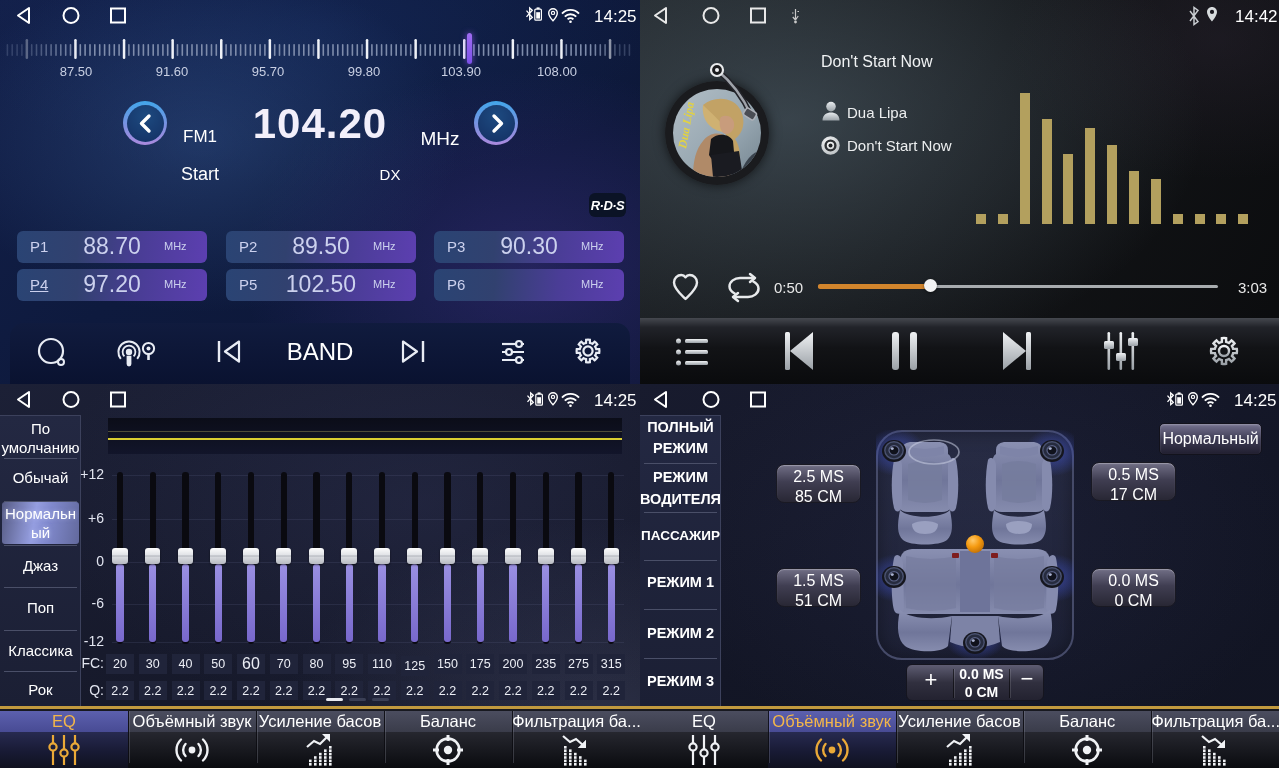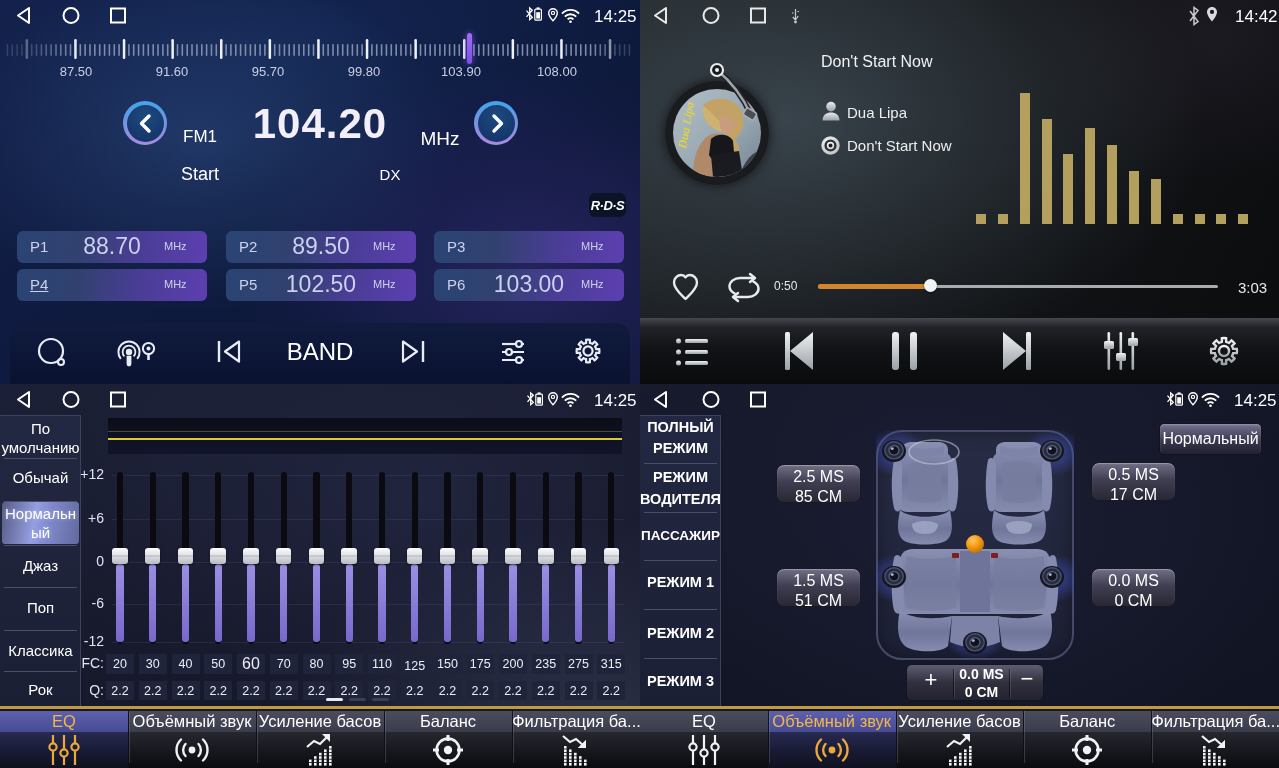--- a/index.html
+++ b/index.html
@@ -234,34 +234,35 @@
       <span class="abs" style="left:0px;top:2px;width:190px;text-align:center;font-size:23px;">88.70</span>
       <span class="abs" style="left:147px;top:9px;font-size:11px;">MHz</span>
     </div>
       <div class="abs" style="left:226px;top:231px;width:190px;height:32px;border-radius:6px;background:linear-gradient(95deg,#2a4474 0%,#31416f 32%,#4a3d96 65%,#5c3fb0 100%);color:#ccd1ee;">
       <span class="abs" style="left:13px;top:7px;font-size:15px;">P2</span>
       <span class="abs" style="left:0px;top:2px;width:190px;text-align:center;font-size:23px;">89.50</span>
       <span class="abs" style="left:147px;top:9px;font-size:11px;">MHz</span>
     </div>
       <div class="abs" style="left:434px;top:231px;width:190px;height:32px;border-radius:6px;background:linear-gradient(95deg,#2a4474 0%,#31416f 32%,#4a3d96 65%,#5c3fb0 100%);color:#ccd1ee;">
       <span class="abs" style="left:13px;top:7px;font-size:15px;">P3</span>
+      <span class="abs" style="left:0px;top:2px;width:190px;text-align:center;font-size:23px;">90.30</span>
       <span class="abs" style="left:147px;top:9px;font-size:11px;">MHz</span>
     </div>
       <div class="abs" style="left:17px;top:269px;width:190px;height:32px;border-radius:6px;background:linear-gradient(95deg,#2a4474 0%,#31416f 32%,#4a3d96 65%,#5c3fb0 100%);color:#ccd1ee;">
       <span class="abs" style="left:13px;top:7px;font-size:15px;text-decoration:underline;">P4</span>
+      <span class="abs" style="left:0px;top:2px;width:190px;text-align:center;font-size:23px;">97.20</span>
       <span class="abs" style="left:147px;top:9px;font-size:11px;">MHz</span>
     </div>
       <div class="abs" style="left:226px;top:269px;width:190px;height:32px;border-radius:6px;background:linear-gradient(95deg,#2a4474 0%,#31416f 32%,#4a3d96 65%,#5c3fb0 100%);color:#ccd1ee;">
       <span class="abs" style="left:13px;top:7px;font-size:15px;">P5</span>
       <span class="abs" style="left:0px;top:2px;width:190px;text-align:center;font-size:23px;">102.50</span>
       <span class="abs" style="left:147px;top:9px;font-size:11px;">MHz</span>
     </div>
       <div class="abs" style="left:434px;top:269px;width:190px;height:32px;border-radius:6px;background:linear-gradient(95deg,#2a4474 0%,#31416f 32%,#4a3d96 65%,#5c3fb0 100%);color:#ccd1ee;">
       <span class="abs" style="left:13px;top:7px;font-size:15px;">P6</span>
-      <span class="abs" style="left:0px;top:2px;width:190px;text-align:center;font-size:23px;">103.00</span>
       <span class="abs" style="left:147px;top:9px;font-size:11px;">MHz</span>
     </div>
     </div>
 
   <div class="abs" style="left:10px;top:323px;width:620px;height:61px;border-radius:14px 14px 0 0;background:linear-gradient(180deg,#101b3e,#0a1230);"></div>
   <svg class="abs" style="left:10px;top:323px" width="620px" height="61" viewBox="0 0 620 61">
     <g stroke="#e8ecf4" fill="none" stroke-width="2.2">
       <circle cx="41" cy="28" r="12"></circle>
       <circle cx="51" cy="39" r="3" fill="none" stroke-width="2"></circle>
 
@@ -401,21 +402,21 @@
 
   <svg class="abs" style="left:31px;top:271px" width="100" height="34" viewBox="0 0 100 34">
     <path d="M14.5 28 C10 23.5 3 18 3 11.5 C3 7 6.4 4 10.3 4 C12.1 4 13.6 4.9 14.5 6.3 C15.4 4.9 16.9 4 18.7 4 C22.6 4 26 7 26 11.5 C26 18 19 23.5 14.5 28 Z" fill="none" stroke="#e8eaec" stroke-width="2.4" stroke-linejoin="round"></path>
     <g transform="translate(56,3)" fill="none" stroke="#e8eaec" stroke-width="2.5">
       <path d="M8.5 20 C4.5 18 2.5 15.5 2.5 12.5 C2.5 7.5 7.5 4 13 4 L27 4"></path>
       <path d="M25.5 7 C29.5 9 31.5 11.5 31.5 14.5 C31.5 19.5 26.5 23 21 23 L7 23"></path>
       <path d="M23 0 L28 4 L23 8" stroke-linecap="round" stroke-linejoin="round"></path>
       <path d="M11 19 L6 23 L11 27" stroke-linecap="round" stroke-linejoin="round"></path>
     </g>
   </svg>
-  <div class="abs" style="left:134px;top:279px;color:#e8e8e8;font-size:12px;">0:50</div>
+  <div class="abs" style="left:134px;top:279px;color:#e8e8e8;font-size:15px;">0:50</div>
   <div class="abs" style="left:178px;top:284.5px;width:400px;height:3px;background:#a8acaf;border-radius:2px;"></div>
   <div class="abs" style="left:178px;top:283.5px;width:113px;height:5px;background:#d2852c;border-radius:2px;"></div>
   <div class="abs" style="left:284px;top:279px;width:13px;height:13px;border-radius:50%;background:#f2f3f4;box-shadow:0 1px 3px rgba(0,0,0,.5);"></div>
   <div class="abs" style="left:598px;top:279px;color:#e8e8e8;font-size:15px;">3:03</div>
 
   <div class="abs" style="left:0;top:318px;width:639px;height:66px;background:linear-gradient(180deg,#45484f 0%,#212329 14%,#121316 45%,#0a0b0d 100%);"></div>
   <svg class="abs" style="left:0;top:318px" width="639" height="66" viewBox="0 0 639 66">
     <defs>
       <linearGradient id="silver" x1="0" y1="0" x2="0" y2="1">
         <stop offset="0" stop-color="#f0f2f4"></stop>

